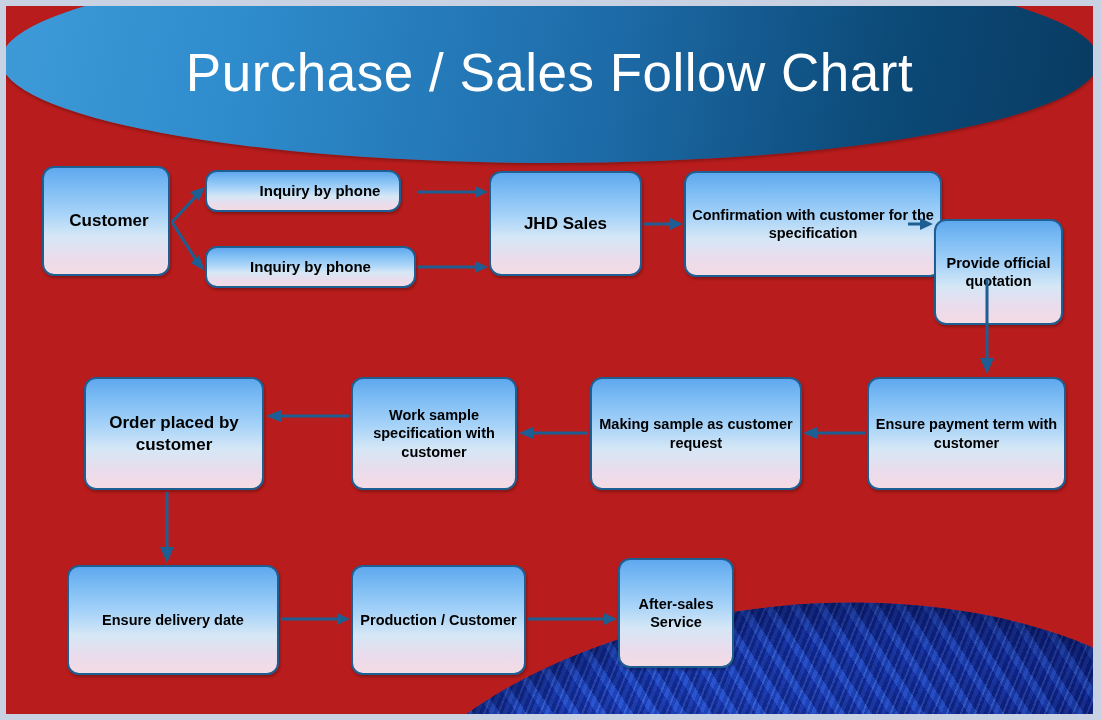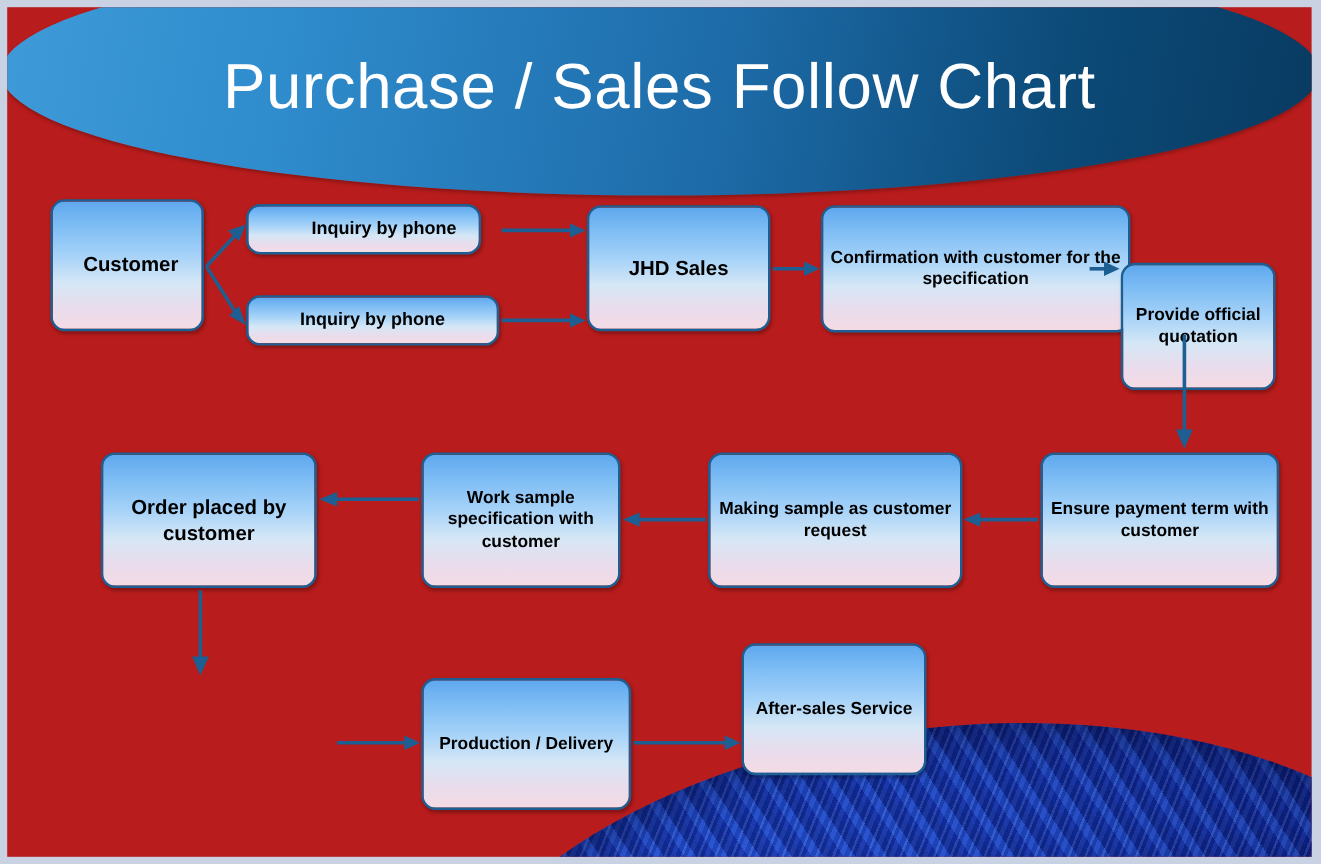--- a/index.html
+++ b/index.html
@@ -101,24 +101,25 @@
   <div class="node small" style="left:928px;top:165px;width:129px;height:106px;margin-top:48px;">Provide official quotation</div>
 
   <div class="node small" style="left:861px;top:371px;width:199px;height:113px;">Ensure payment term with customer</div>
 
   <div class="node small" style="left:584px;top:371px;width:212px;height:113px;">Making sample as customer request</div>
 
   <div class="node small" style="left:345px;top:371px;width:166px;height:113px;">Work sample specification with customer</div>
 
   <div class="node big" style="left:78px;top:371px;width:180px;height:113px;">Order placed by customer</div>
 
+  <div class="node small" style="left:61px;top:559px;width:212px;height:110px;">Ensure delivery date</div>
 
-  <div class="node small" style="left:345px;top:559px;width:175px;height:110px;">Production / Delivery</div>
+  <div class="node small" style="left:345px;top:559px;width:175px;height:110px;">Production / Customer</div>
 
-  <div class="node small" style="left:612px;top:530px;width:154px;height:110px;">After-sales Service</div>
+  <div class="node small" style="left:612px;top:552px;width:116px;height:110px;">After-sales Service</div>
 
   <svg class="conn" style="left:0;top:0;" width="1087" height="708" viewBox="0 0 1087 708">
 
     <g>
       <line class="ln" x1="166" y1="216" x2="192" y2="188"></line>
       <polygon class="ah" points="199,181 184,186 193,195"></polygon>
     </g>
 
     <g>
       <line class="ln" x1="166" y1="216" x2="192" y2="257"></line>

